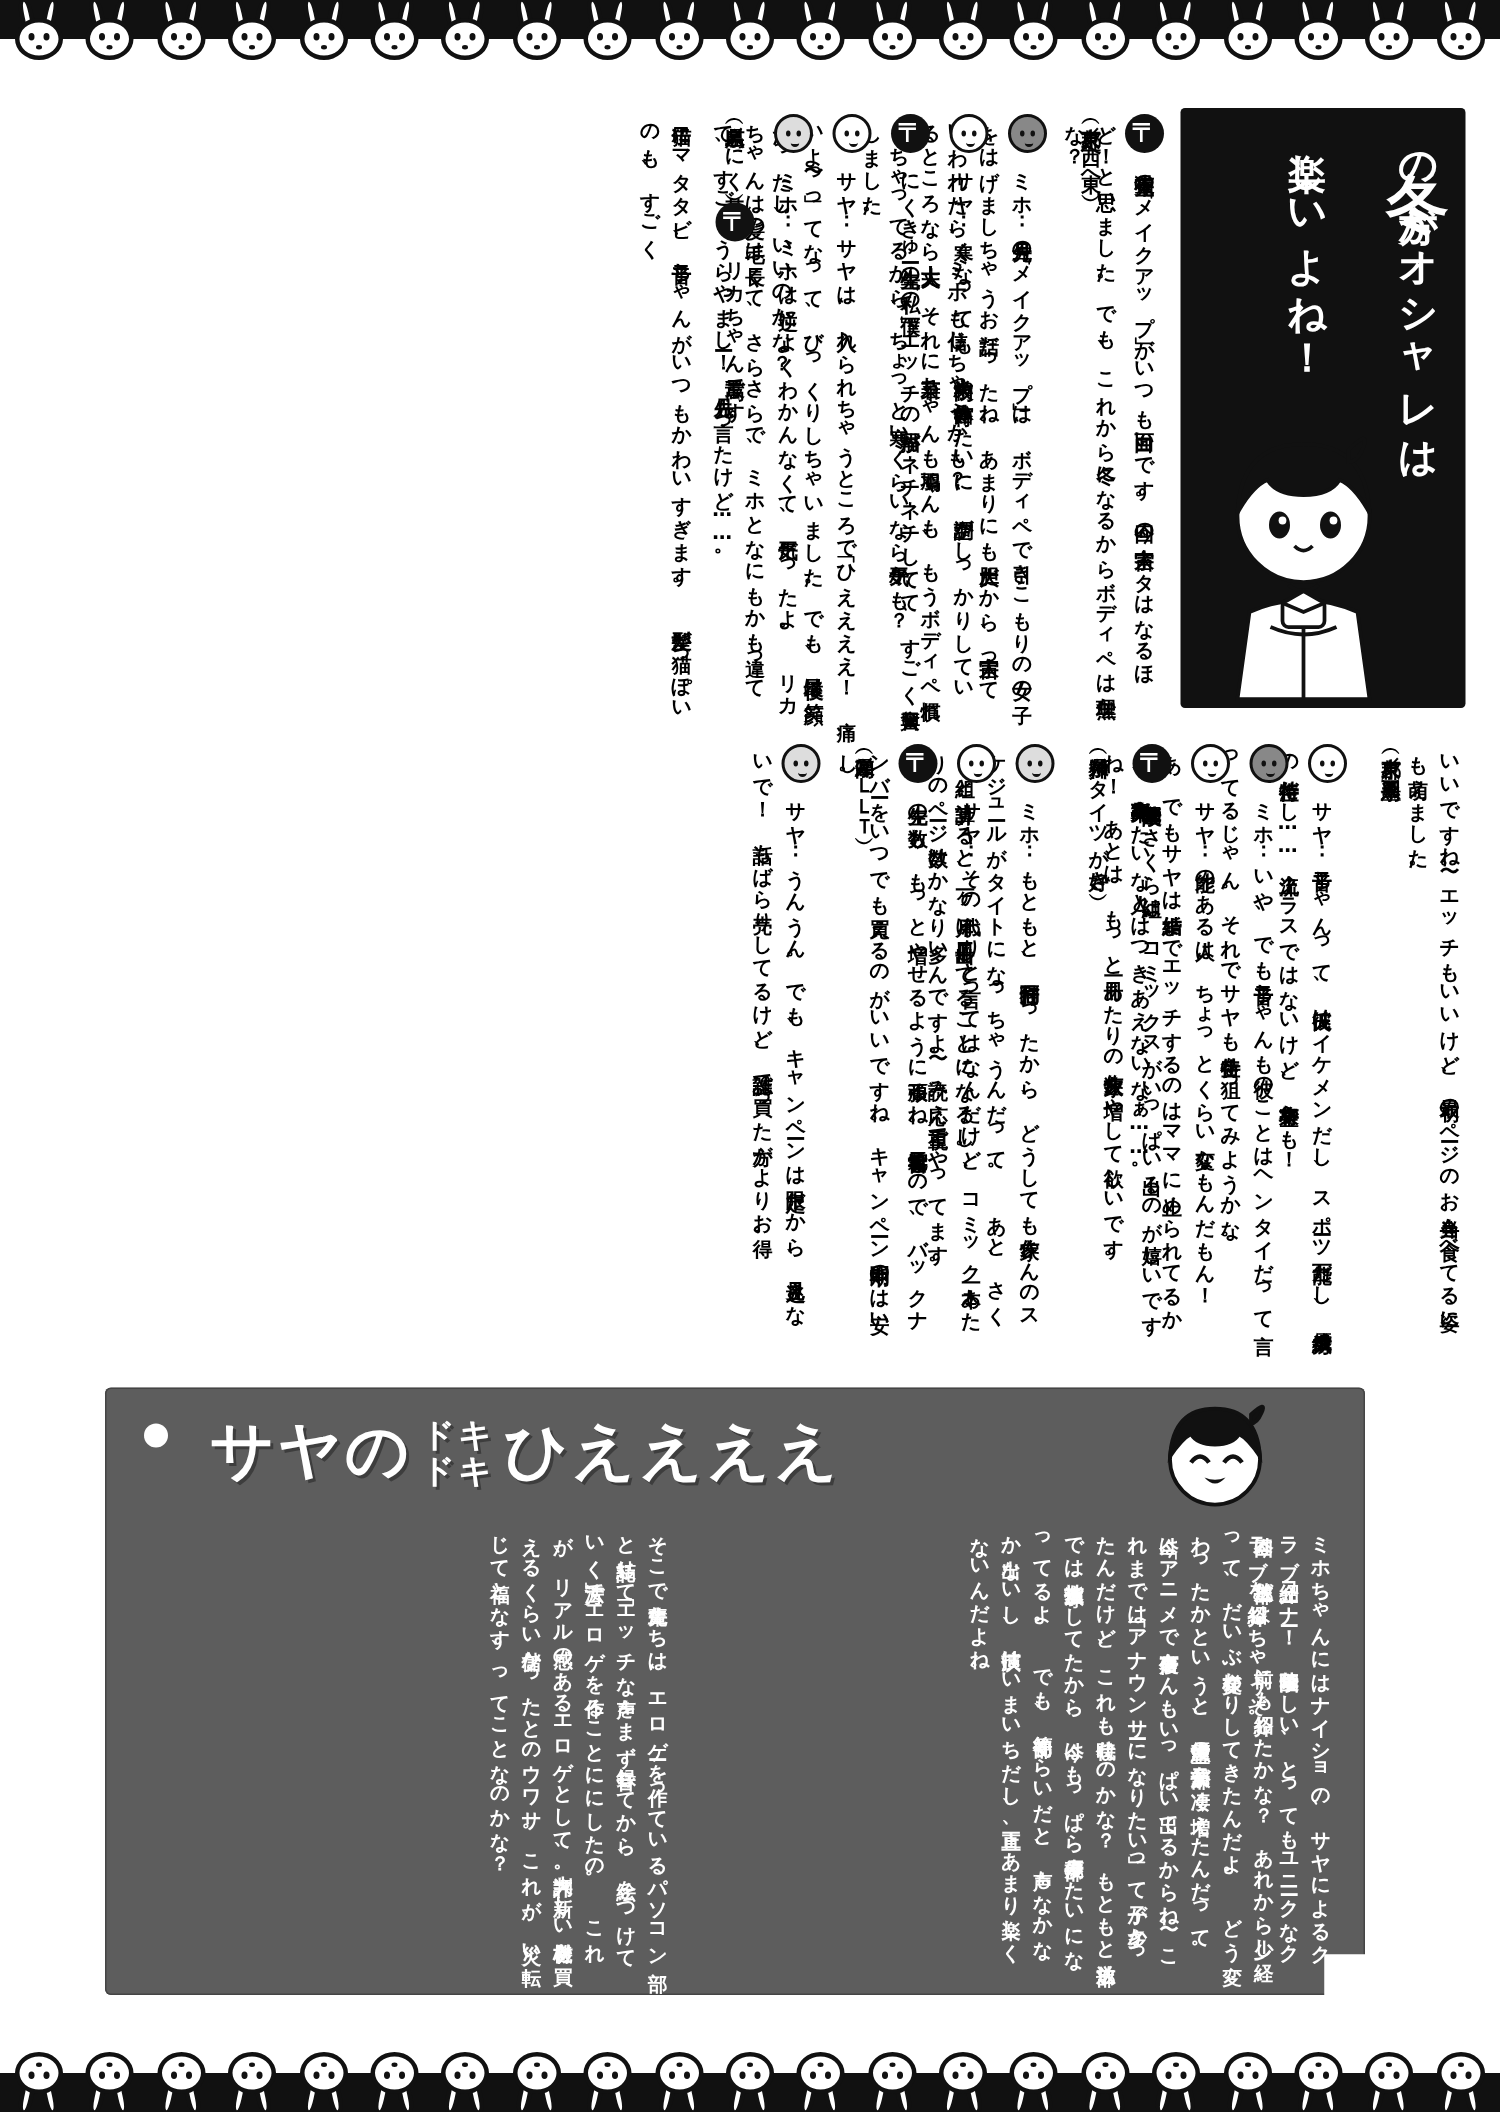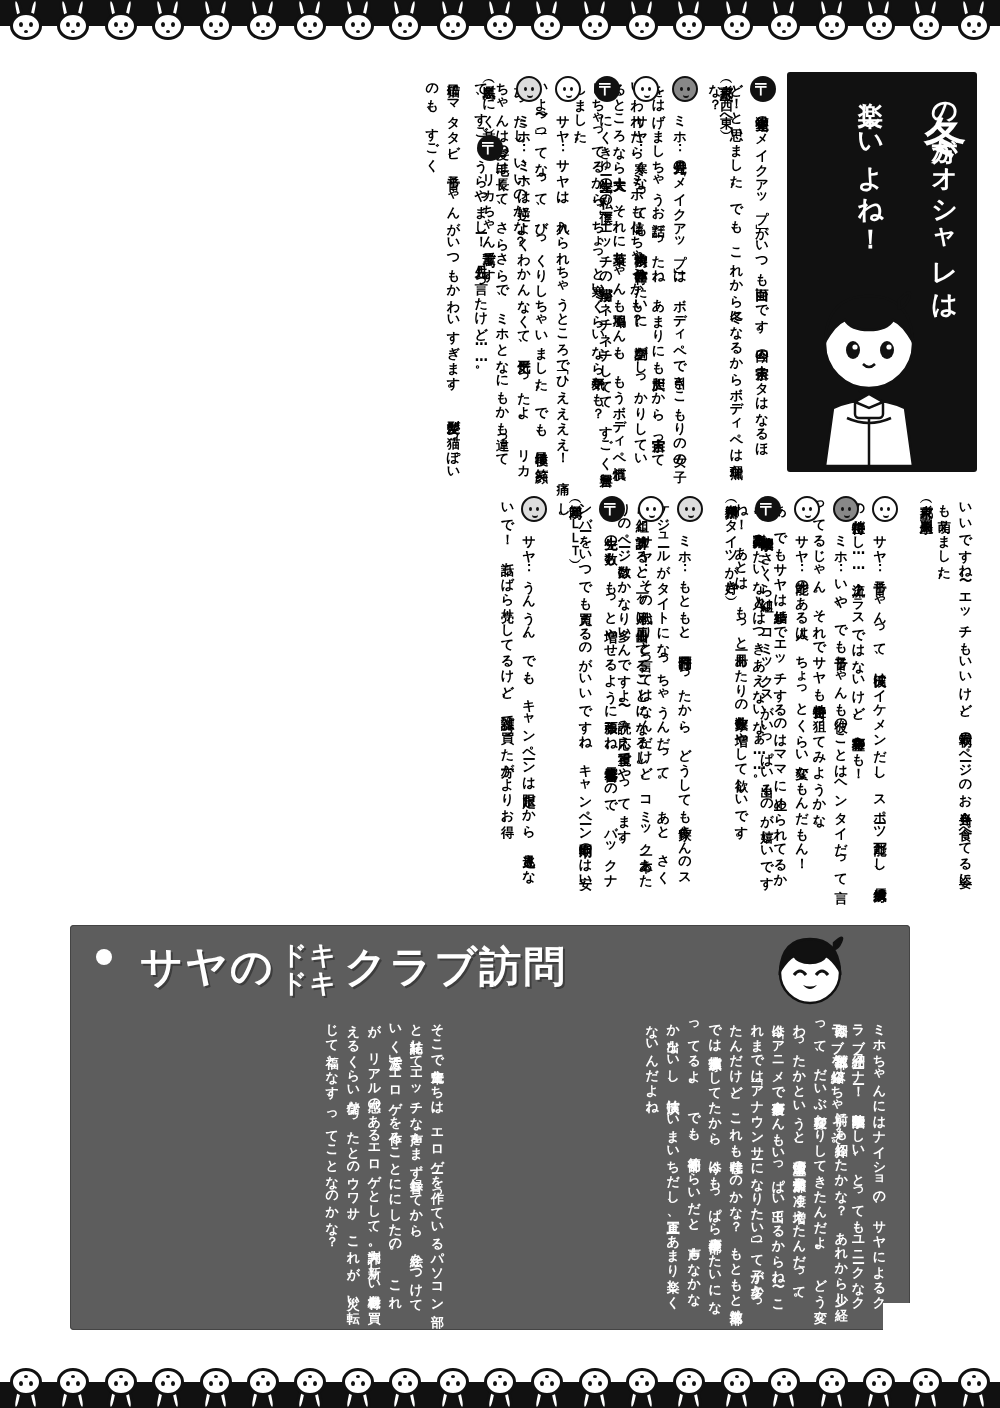--- a/index.html
+++ b/index.html
@@ -73,21 +73,21 @@
           background:#5d5d5d;border-radius:4px;
           box-shadow:0 0 0 1px #444 inset;}
   .banner:after{content:"";position:absolute;right:-1px;bottom:-1px;
           border-width:0 0 28px 28px;border-style:solid;border-color:transparent transparent #fff #fff;}
   .banner-head{position:absolute;left:0;top:0;width:840px;height:86px;}
   .punch{position:absolute;left:26px;top:24px;width:16px;height:16px;border-radius:50%;
          background:#fff;}
   .banner-title{position:absolute;left:70px;top:14px;color:#fff;font-weight:bold;
         font-size:42px;letter-spacing:2px;white-space:nowrap;
         text-shadow:2px 2px 0 #3d3d3d;}
-  .doki{display:inline-block;font-size:26px;line-height:1.05;vertical-align:middle;
+  .doki{display:inline-block;font-size:22px;line-height:1.05;vertical-align:middle;
         margin:0 6px;text-align:right;}
   .banner-face{position:absolute;left:700px;top:10px;width:80px;height:72px;}
   .banner-body{position:absolute;left:20px;top:90px;width:800px;height:300px;
                display:flex;flex-direction:row-reverse;}
   .bcol{position:relative;width:34px;height:298px;margin-left:4px;}
   .bcol .coltext{color:#fff;font-size:13px;line-height:1.62;}
 
   
   .credit{font-weight:bold;}
 </style>
@@ -370,21 +370,21 @@
     </div>
   <div class="colbox">
       <div class="coltext"><span class="face hair"><i></i></span><span>サヤ：うんうん。でも、キャンペーンは限定だから、見逃さないで！　話もばら売りしてるけど、雑誌で買った方がよりお得。</span></div>
     </div>
 </div>
 
 <div class="banner">
   <div class="banner-head">
     <span class="punch"></span>
     <div class="banner-title">
-      <span>サヤの</span><span class="doki"><span>ドキ</span><br><span>ドキ</span></span><span>クラブ訪問</span>
+      <span>サヤの</span><span class="doki"><span>ドキ</span><br><span>ドキ</span></span><span>ひええええ</span>
     </div>
     <svg class="banner-face" viewBox="0 0 80 72">
       <g fill="#fff" stroke="#111" stroke-width="2.5">
         <ellipse cx="40" cy="38" rx="30" ry="30"></ellipse>
         <path d="M10 36 q2 -32 30 -32 q28 0 30 32 q-8 -12 -14 -15 q-4 7 -16 7 q-12 0 -16 -7 q-6 3 -14 15z" fill="#111" stroke="#111"></path>
         <path d="M64 8 q11 -10 7 -1 q-3 7 -7 7z" fill="#111" stroke="#111"></path>
       </g>
       <g fill="#111">
         <path d="M24 40 q6 -8 12 0" fill="none" stroke="#111" stroke-width="3"></path>
         <path d="M46 40 q6 -8 12 0" fill="none" stroke="#111" stroke-width="3"></path>

